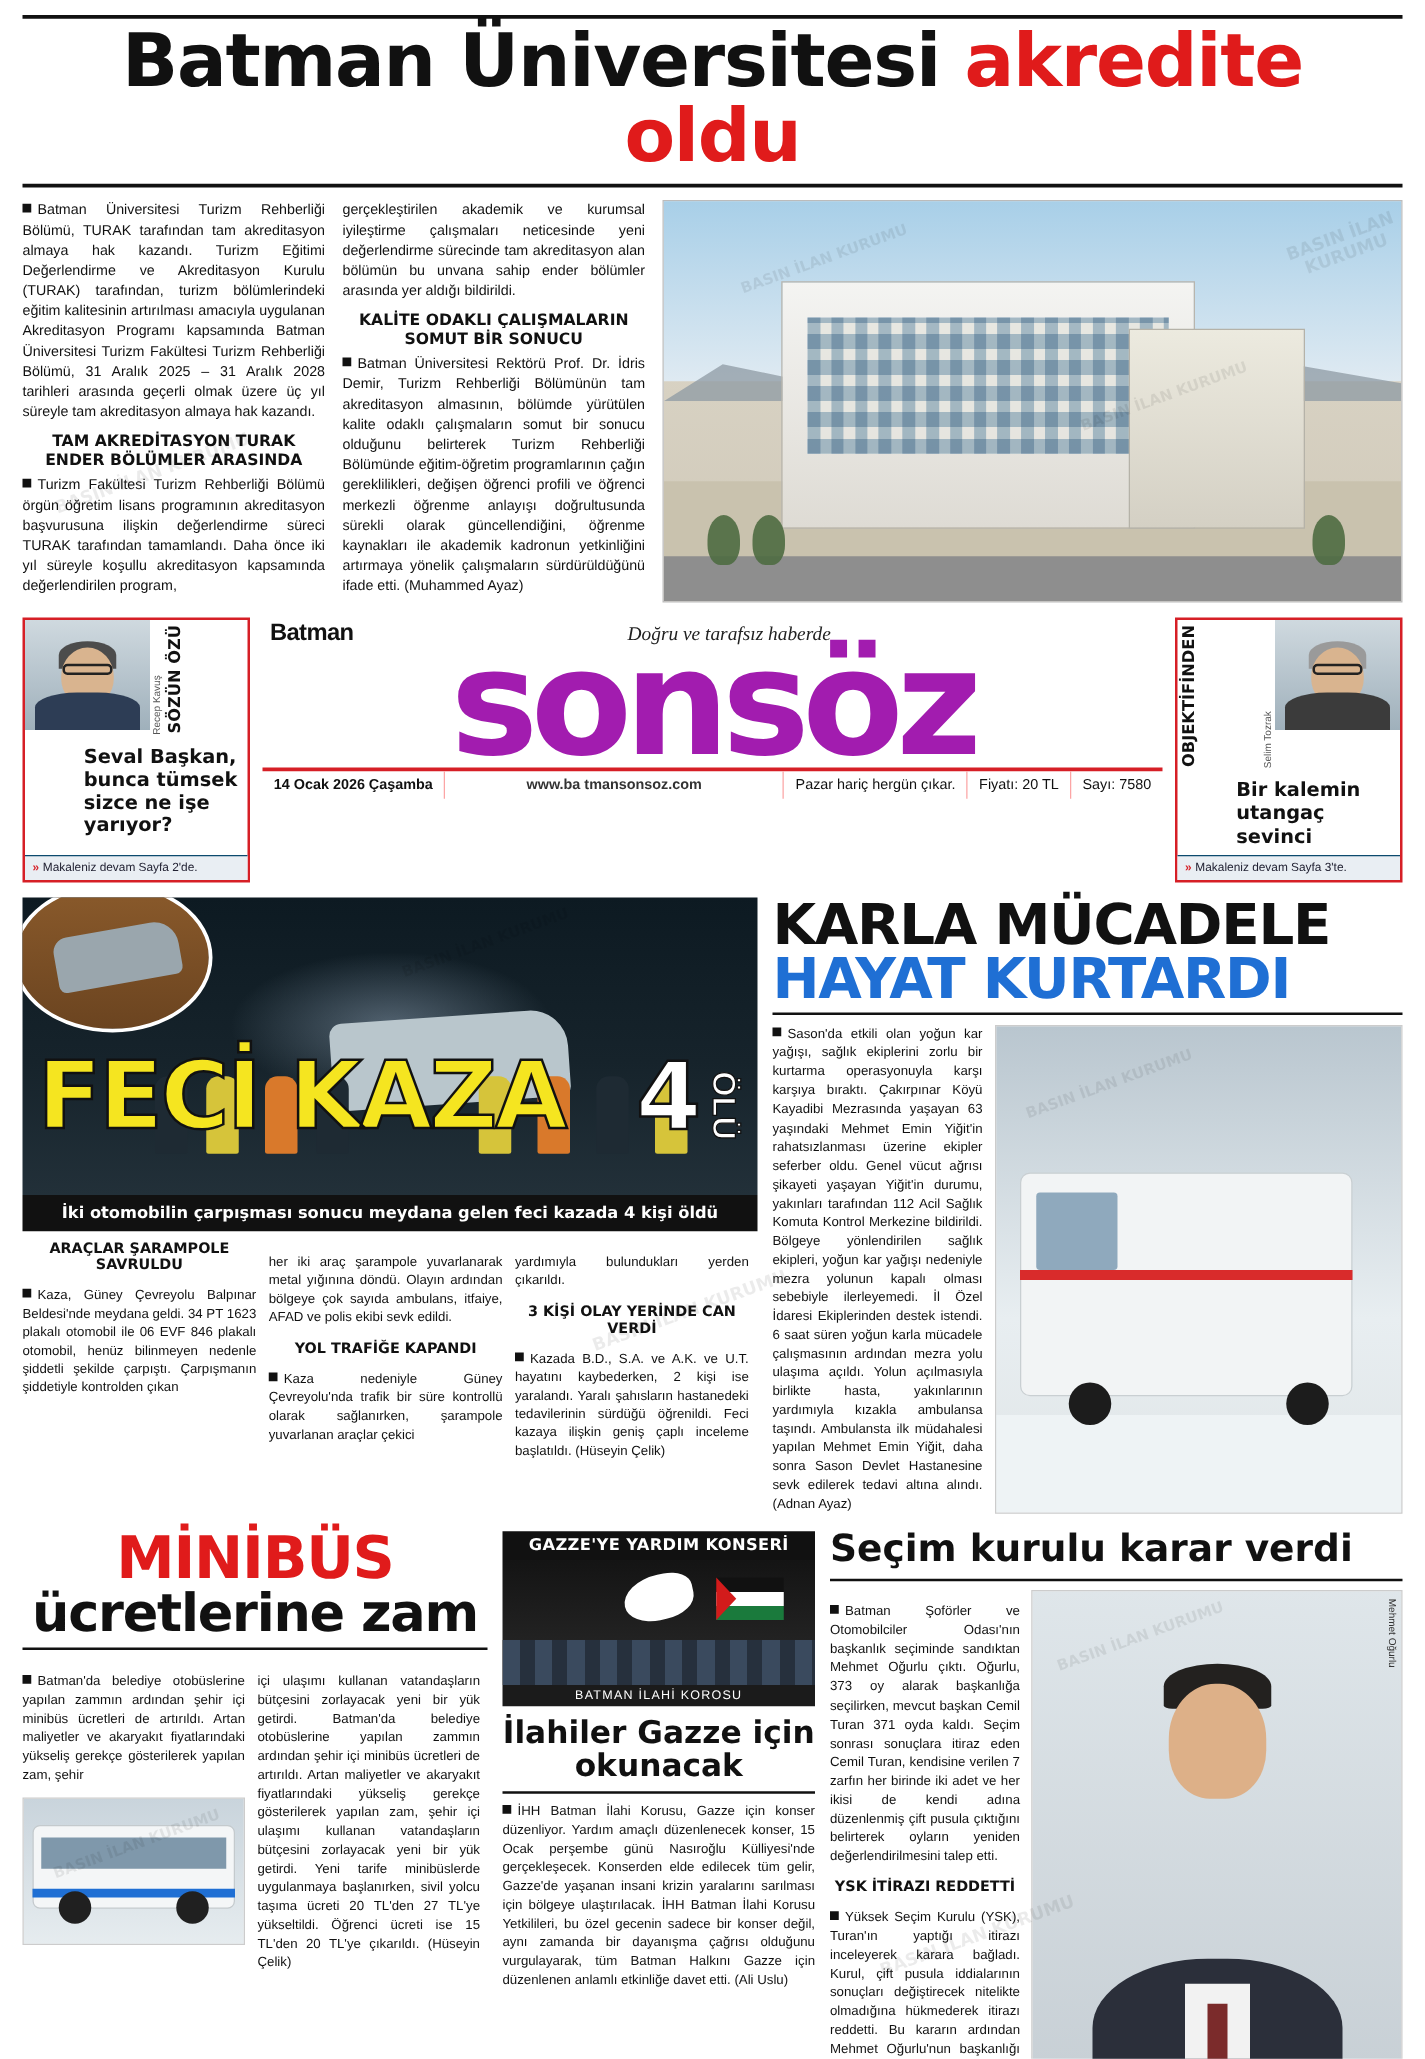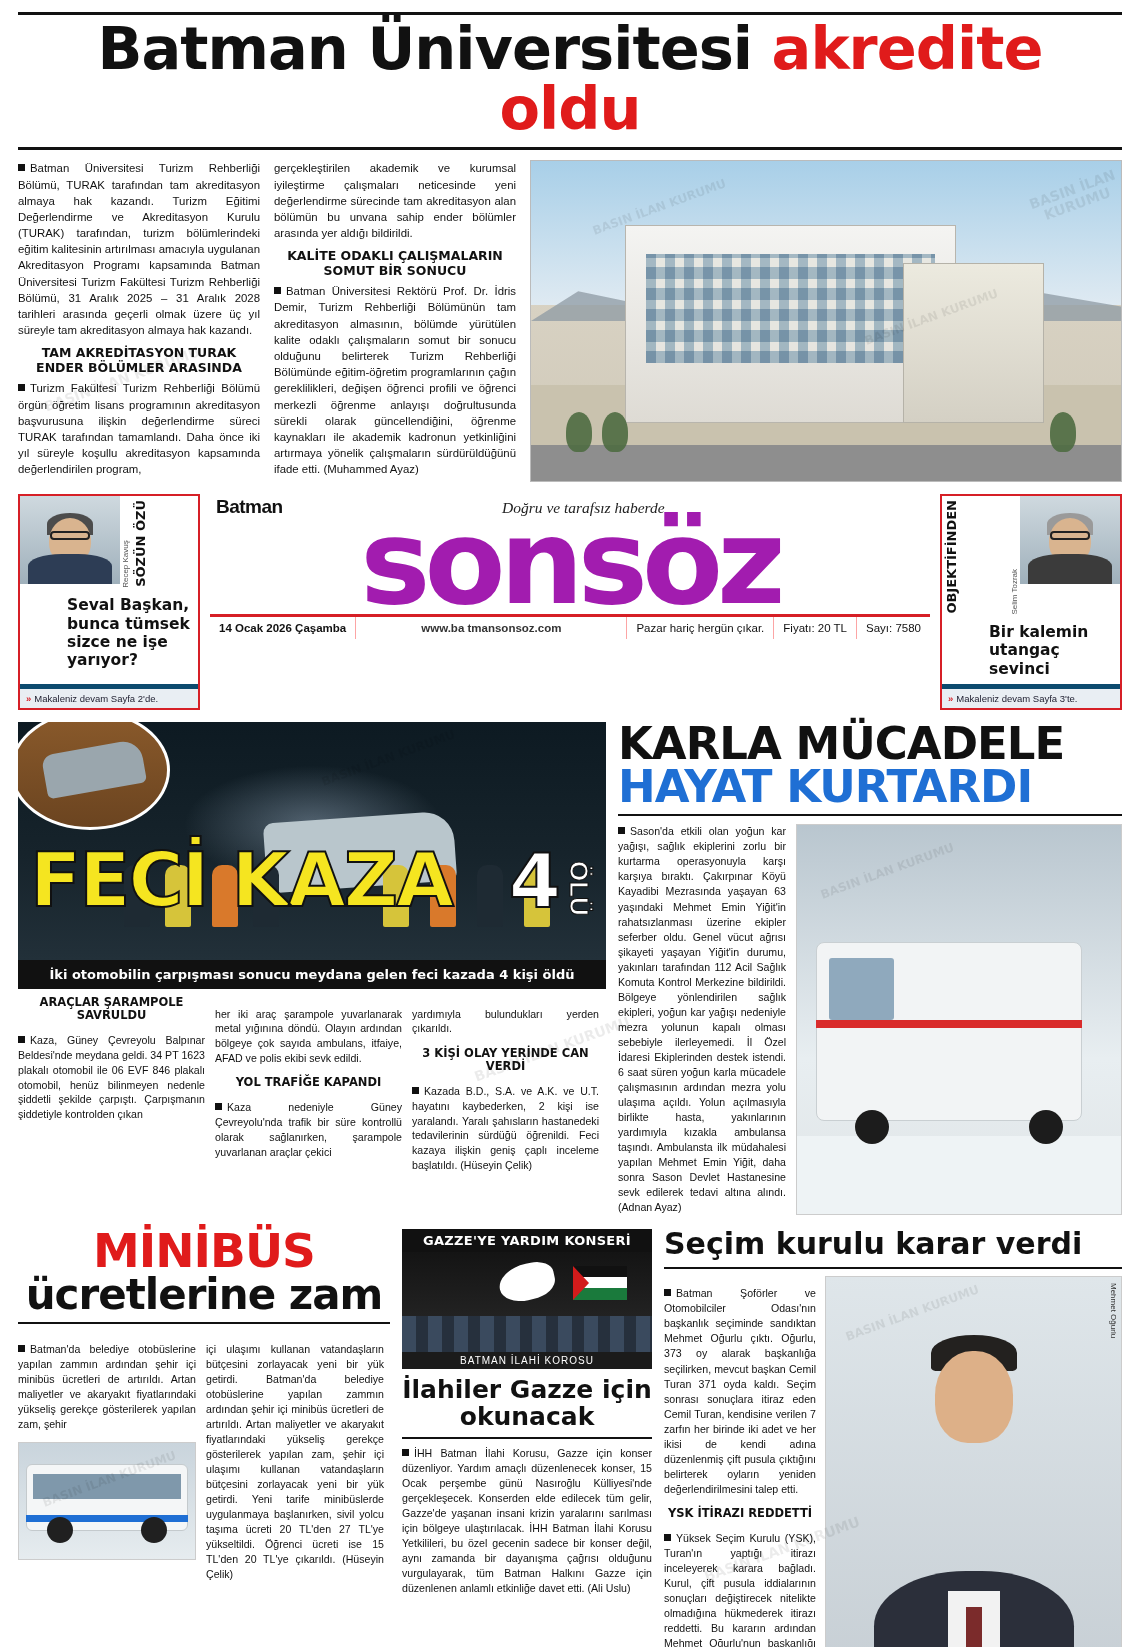--- a/index.html
+++ b/index.html
@@ -111,21 +111,21 @@
     font-family: "DejaVu Sans", sans-serif;
   }
   .vert-name { writing-mode: vertical-rl; transform: rotate(180deg); font-size: 8px; color:#555; padding:3px 1px; }
   .col-title {
     font-size: 15.5px; font-weight: bold; line-height: 1.18;
     padding: 6px 7px; flex:1;
     font-family: "DejaVu Sans", sans-serif;
     margin-left: 40px;
   }
   .col-foot {
-    background:#e9eef3; border-top:5px solid #0c4a6e; font-size:9.5px; padding:4px 6px; color:#223;
+    background:#e9eef3; border-top:1px solid #0c4a6e; font-size:9.5px; padding:4px 6px; color:#223;
   }
   .col-foot .chev { color:#d61f26; font-weight:bold; margin-right:3px; }
 
   .mast-center { flex:1; display:flex; flex-direction:column; }
   .mast-top { display:flex; align-items:baseline; justify-content:space-between; padding:2px 6px 0 6px; }
   .mast-top .bt { font-size:19px; font-weight:bold; letter-spacing:-.5px; }
   .mast-top .slogan { font-size:15.5px; font-style:italic; color:#222; font-family:"Liberation Serif", serif; }
   .logo {
     text-align:center;
     font-size: 118px;

